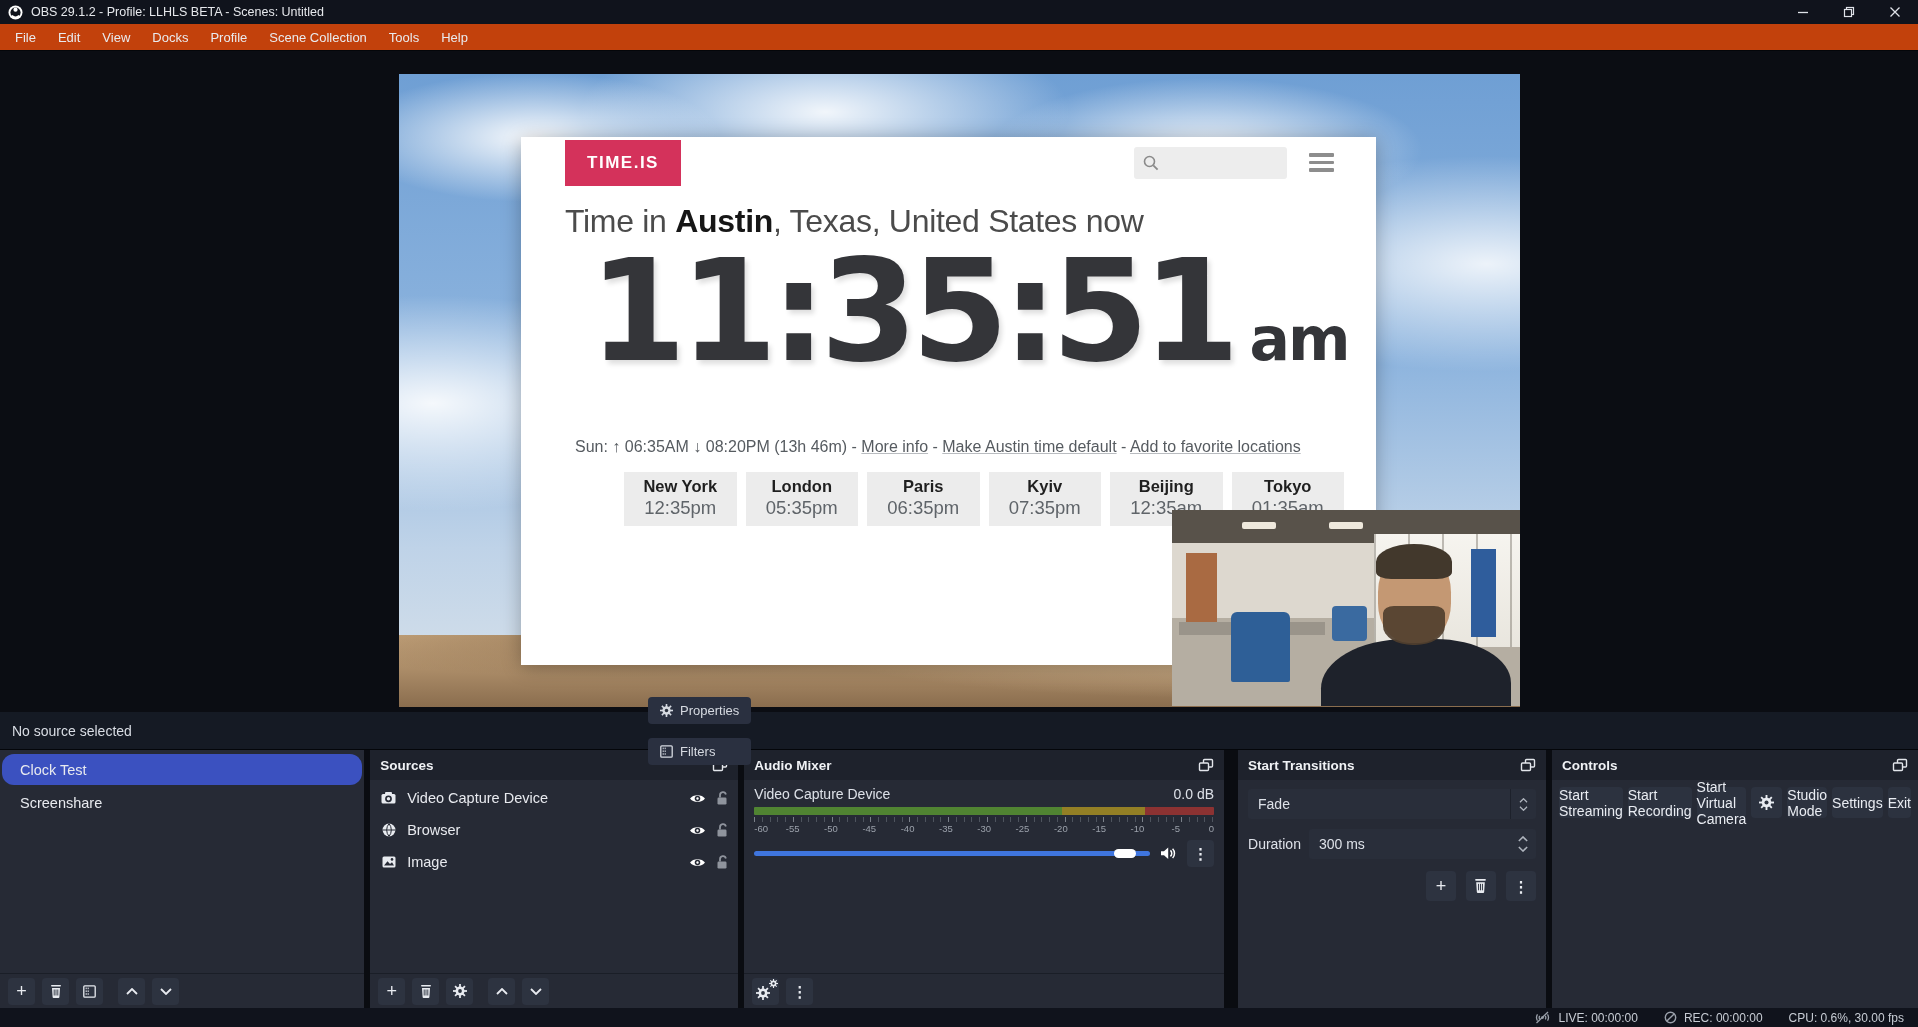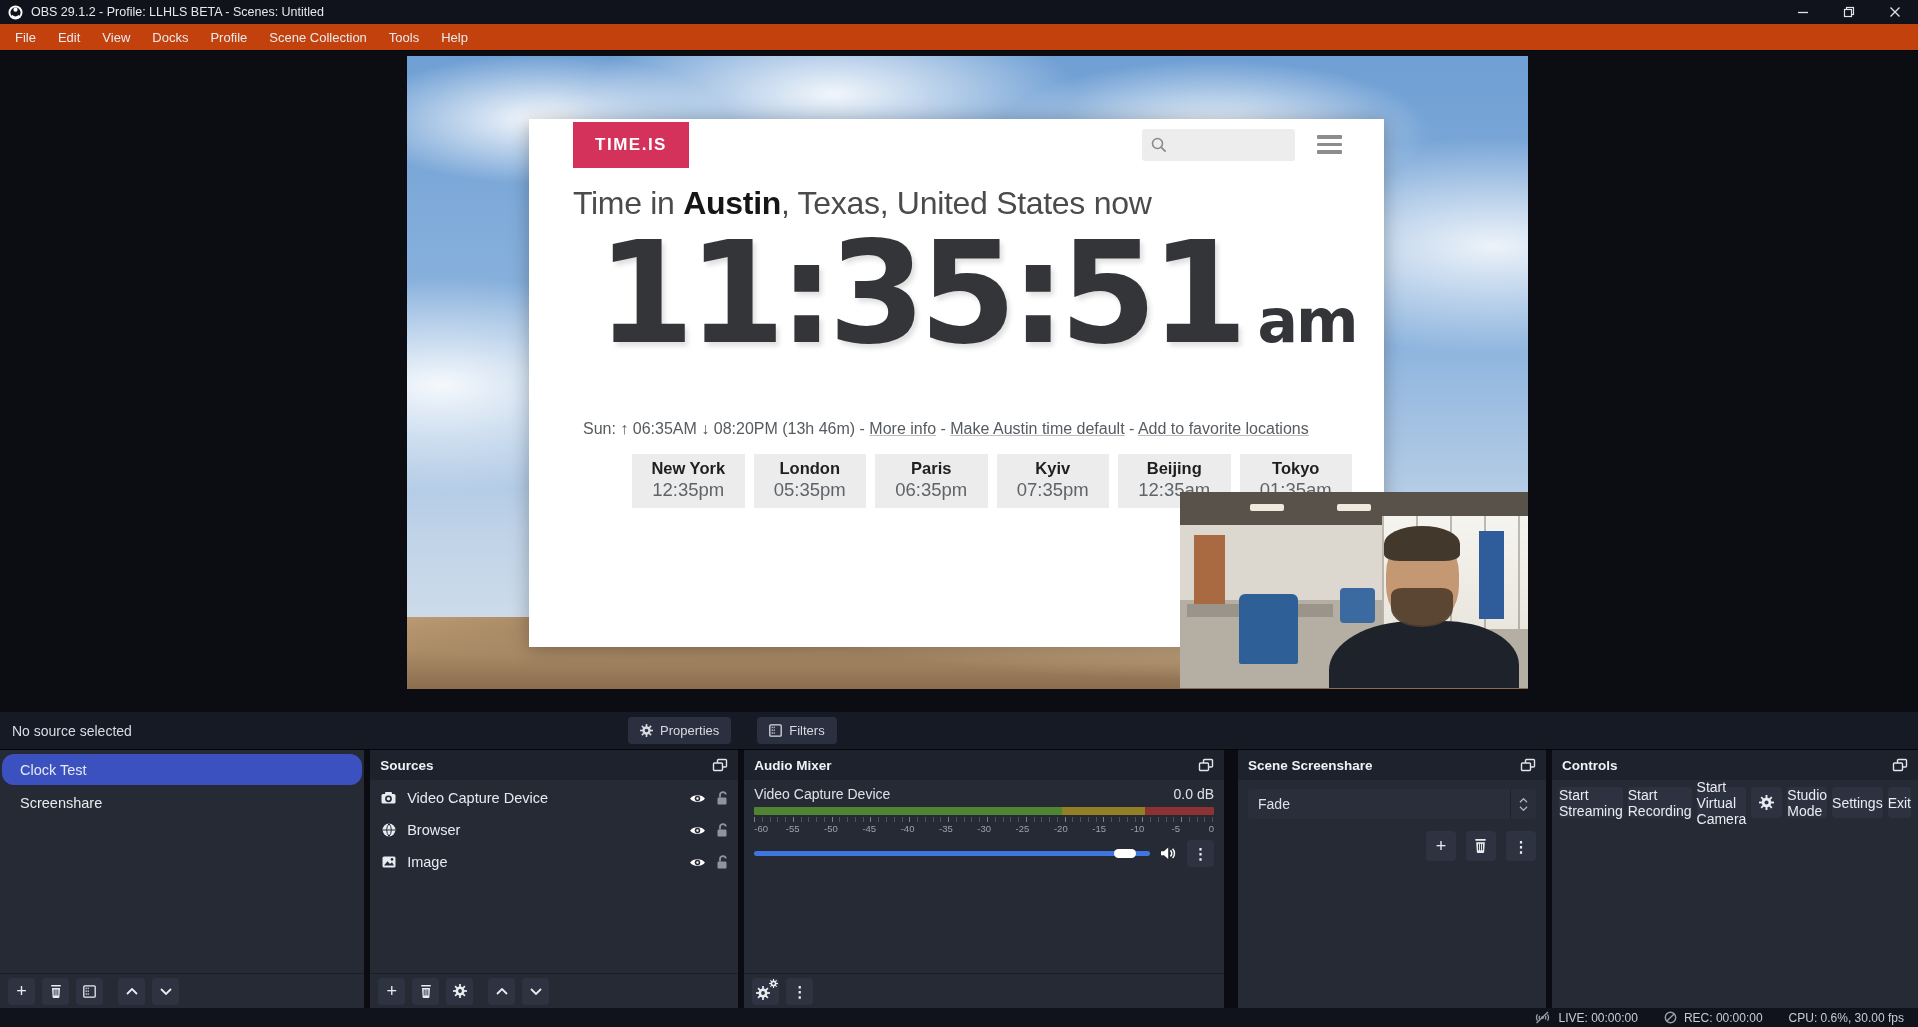--- a/index.html
+++ b/index.html
@@ -13,29 +13,29 @@
   .titlebar .title { font-size:12.5px; color:#e6e8ec; }
   .win-controls { margin-left:auto; display:flex; height:100%; }
   .win-btn { width:46px; height:100%; display:flex; align-items:center; justify-content:center; color:#dfe2e8; }
 
   
   .menubar { height:27px; flex:none; background:#c2410c; display:flex; align-items:center; padding:0 4px; border-bottom:1px solid #04060a; }
   .menu-item { padding:0 11px; font-size:13px; color:#e9ebef; line-height:27px; cursor:default; }
 
   
   .preview { flex:1; background:#0b0d13; position:relative; }
-  .canvas { position:absolute; left:399px; top:5px; width:1121px; height:633px; overflow:hidden;
+  .canvas { position:absolute; left:399px; top:23px; width:1121px; height:633px; overflow:hidden;
     background:
       radial-gradient(ellipse 260px 90px at 12% 10%, rgba(255,255,255,.95), rgba(255,255,255,0) 72%),
       radial-gradient(ellipse 340px 120px at 38% 6%, rgba(255,255,255,.9), rgba(255,255,255,0) 72%),
       radial-gradient(ellipse 300px 100px at 72% 12%, rgba(255,255,255,.92), rgba(255,255,255,0) 72%),
       radial-gradient(ellipse 420px 150px at 97% 30%, rgba(255,255,255,.85), rgba(255,255,255,0) 72%),
       radial-gradient(ellipse 380px 150px at 3% 52%, rgba(255,255,255,.9), rgba(255,255,255,0) 72%),
       radial-gradient(ellipse 300px 110px at 50% 86%, rgba(255,255,255,.5), rgba(255,255,255,0) 72%),
-      linear-gradient(180deg,#6f9fd4 0%, #8db4de 45%, #bfd3e8 75%, #d9e2ea 100%); margin-left: 8px; }
+      linear-gradient(180deg,#6f9fd4 0%, #8db4de 45%, #bfd3e8 75%, #d9e2ea 100%); }
   .desert { position:absolute; bottom:0; left:0; right:0; height:72px;
     background:
       radial-gradient(ellipse 500px 60px at 20% 0%, rgba(90,64,40,.35), transparent 70%),
       radial-gradient(ellipse 600px 70px at 75% 20%, rgba(255,230,190,.4), transparent 70%),
       linear-gradient(180deg,#c9a87f,#8a6d4e); }
 
   
   .timeis { position:absolute; left:122px; top:63px; width:855px; height:528px; background:#fff; box-shadow:0 2px 18px rgba(0,0,0,.28); }
   .tlogo { position:absolute; left:44px; top:3px; width:116px; height:46px; background:#d4325b; color:#fff; font-weight:bold; font-size:17px; letter-spacing:1.5px; display:flex; align-items:center; justify-content:center; }
   .tsearch { position:absolute; left:613px; top:10px; width:153px; height:32px; background:#ededed; border-radius:3px; display:flex; align-items:center; padding-left:8px; }
@@ -67,21 +67,21 @@
   .wc-chair-blue2 { position:absolute; left:46%; top:49%; width:10%; height:18%; background:#3a6aa0; border-radius:4px; }
   .wc-person { position:absolute; left:38%; top:14%; width:62%; height:100%; }
   .wc-torso { position:absolute; bottom:-8%; left:8%; width:88%; height:56%; background:#1e222b; border-radius:45% 40% 0 0; }
   .wc-head { position:absolute; left:34%; top:6%; width:34%; height:48%; background:#c49873; border-radius:46% 46% 42% 42%; }
   .wc-head::before { content:""; position:absolute; top:-6%; left:-2%; width:104%; height:38%; background:#42382c; border-radius:50% 50% 20% 20%; }
   .wc-head::after { content:""; position:absolute; bottom:-2%; left:8%; width:84%; height:42%; background:#503f2e; border-radius:18% 18% 48% 48%; opacity:.92; }
 
   
   .srcbar { height:38px; flex:none; background:#151a24; border-bottom:1px solid #04060a; display:flex; align-items:center; position:relative; }
   .srcbar .status { margin-left:12px; font-size:14px; color:#d9dde4; }
-  .srcbar .btns { position:absolute; left:628px; display:flex; gap:26px; }
+  .srcbar .btns { position:absolute; left:648px; display:flex; gap:14px;flex-direction:column; }
   .btn-sm { height:27px; background:#2a3040; border-radius:4px; display:flex; align-items:center; gap:7px; padding:0 12px; font-size:13px; color:#d6dae1; }
 
   
   .panels { height:258px; flex:none; display:flex; }
   .panel { background:#262a35; display:flex; flex-direction:column; }
   .p-scenes { width:369px; }
   .p-sources { width:373px; margin-left:6px; }
   .p-audio { width:486px; margin-left:6px; }
   .p-trans { width:312px; margin-left:14px; }
   .p-controls { flex:1; margin-left:6px; }
@@ -529,38 +529,52 @@
           </span>
         </div>
         <div class="tool-btn kebab">
             <span>⋮</span>
           </div>
       </div>
     </div>
 
     <div class="panel p-trans">
       <div class="phead">
-        <span>Scene Screenshare</span>
+        <span>Start Transitions</span>
         <span class="popout">
             <svg width="16" height="14">
               <use href="#popout"></use>
             </svg>
           </span>
       </div>
       <div class="pbody trans-body">
         <div class="combo">
           <span>Fade</span>
           <span class="chevbox">
             <svg width="9" height="5" viewBox="0 0 12 7">
                 <use href="#chev"></use>
               </svg>
             <svg class="rot180" width="9" height="5" viewBox="0 0 12 7">
                 <use href="#chev"></use>
               </svg>
           </span>
+        </div>
+        <div class="dur-row">
+          <span>Duration</span>
+          <div class="spin">
+            <span>300 ms</span>
+            <span class="arrows">
+              <svg width="10" height="6" viewBox="0 0 12 7">
+                  <use href="#chev"></use>
+                </svg>
+              <svg class="rot180" width="10" height="6" viewBox="0 0 12 7">
+                  <use href="#chev"></use>
+                </svg>
+            </span>
+          </div>
         </div>
         <div class="trans-btns">
           <div class="tool-btn">
               <span>+</span>
             </div>
           <div class="tool-btn">
               <svg width="13" height="14" viewBox="0 0 12 13">
                 <use href="#trash"></use>
               </svg>
             </div>

